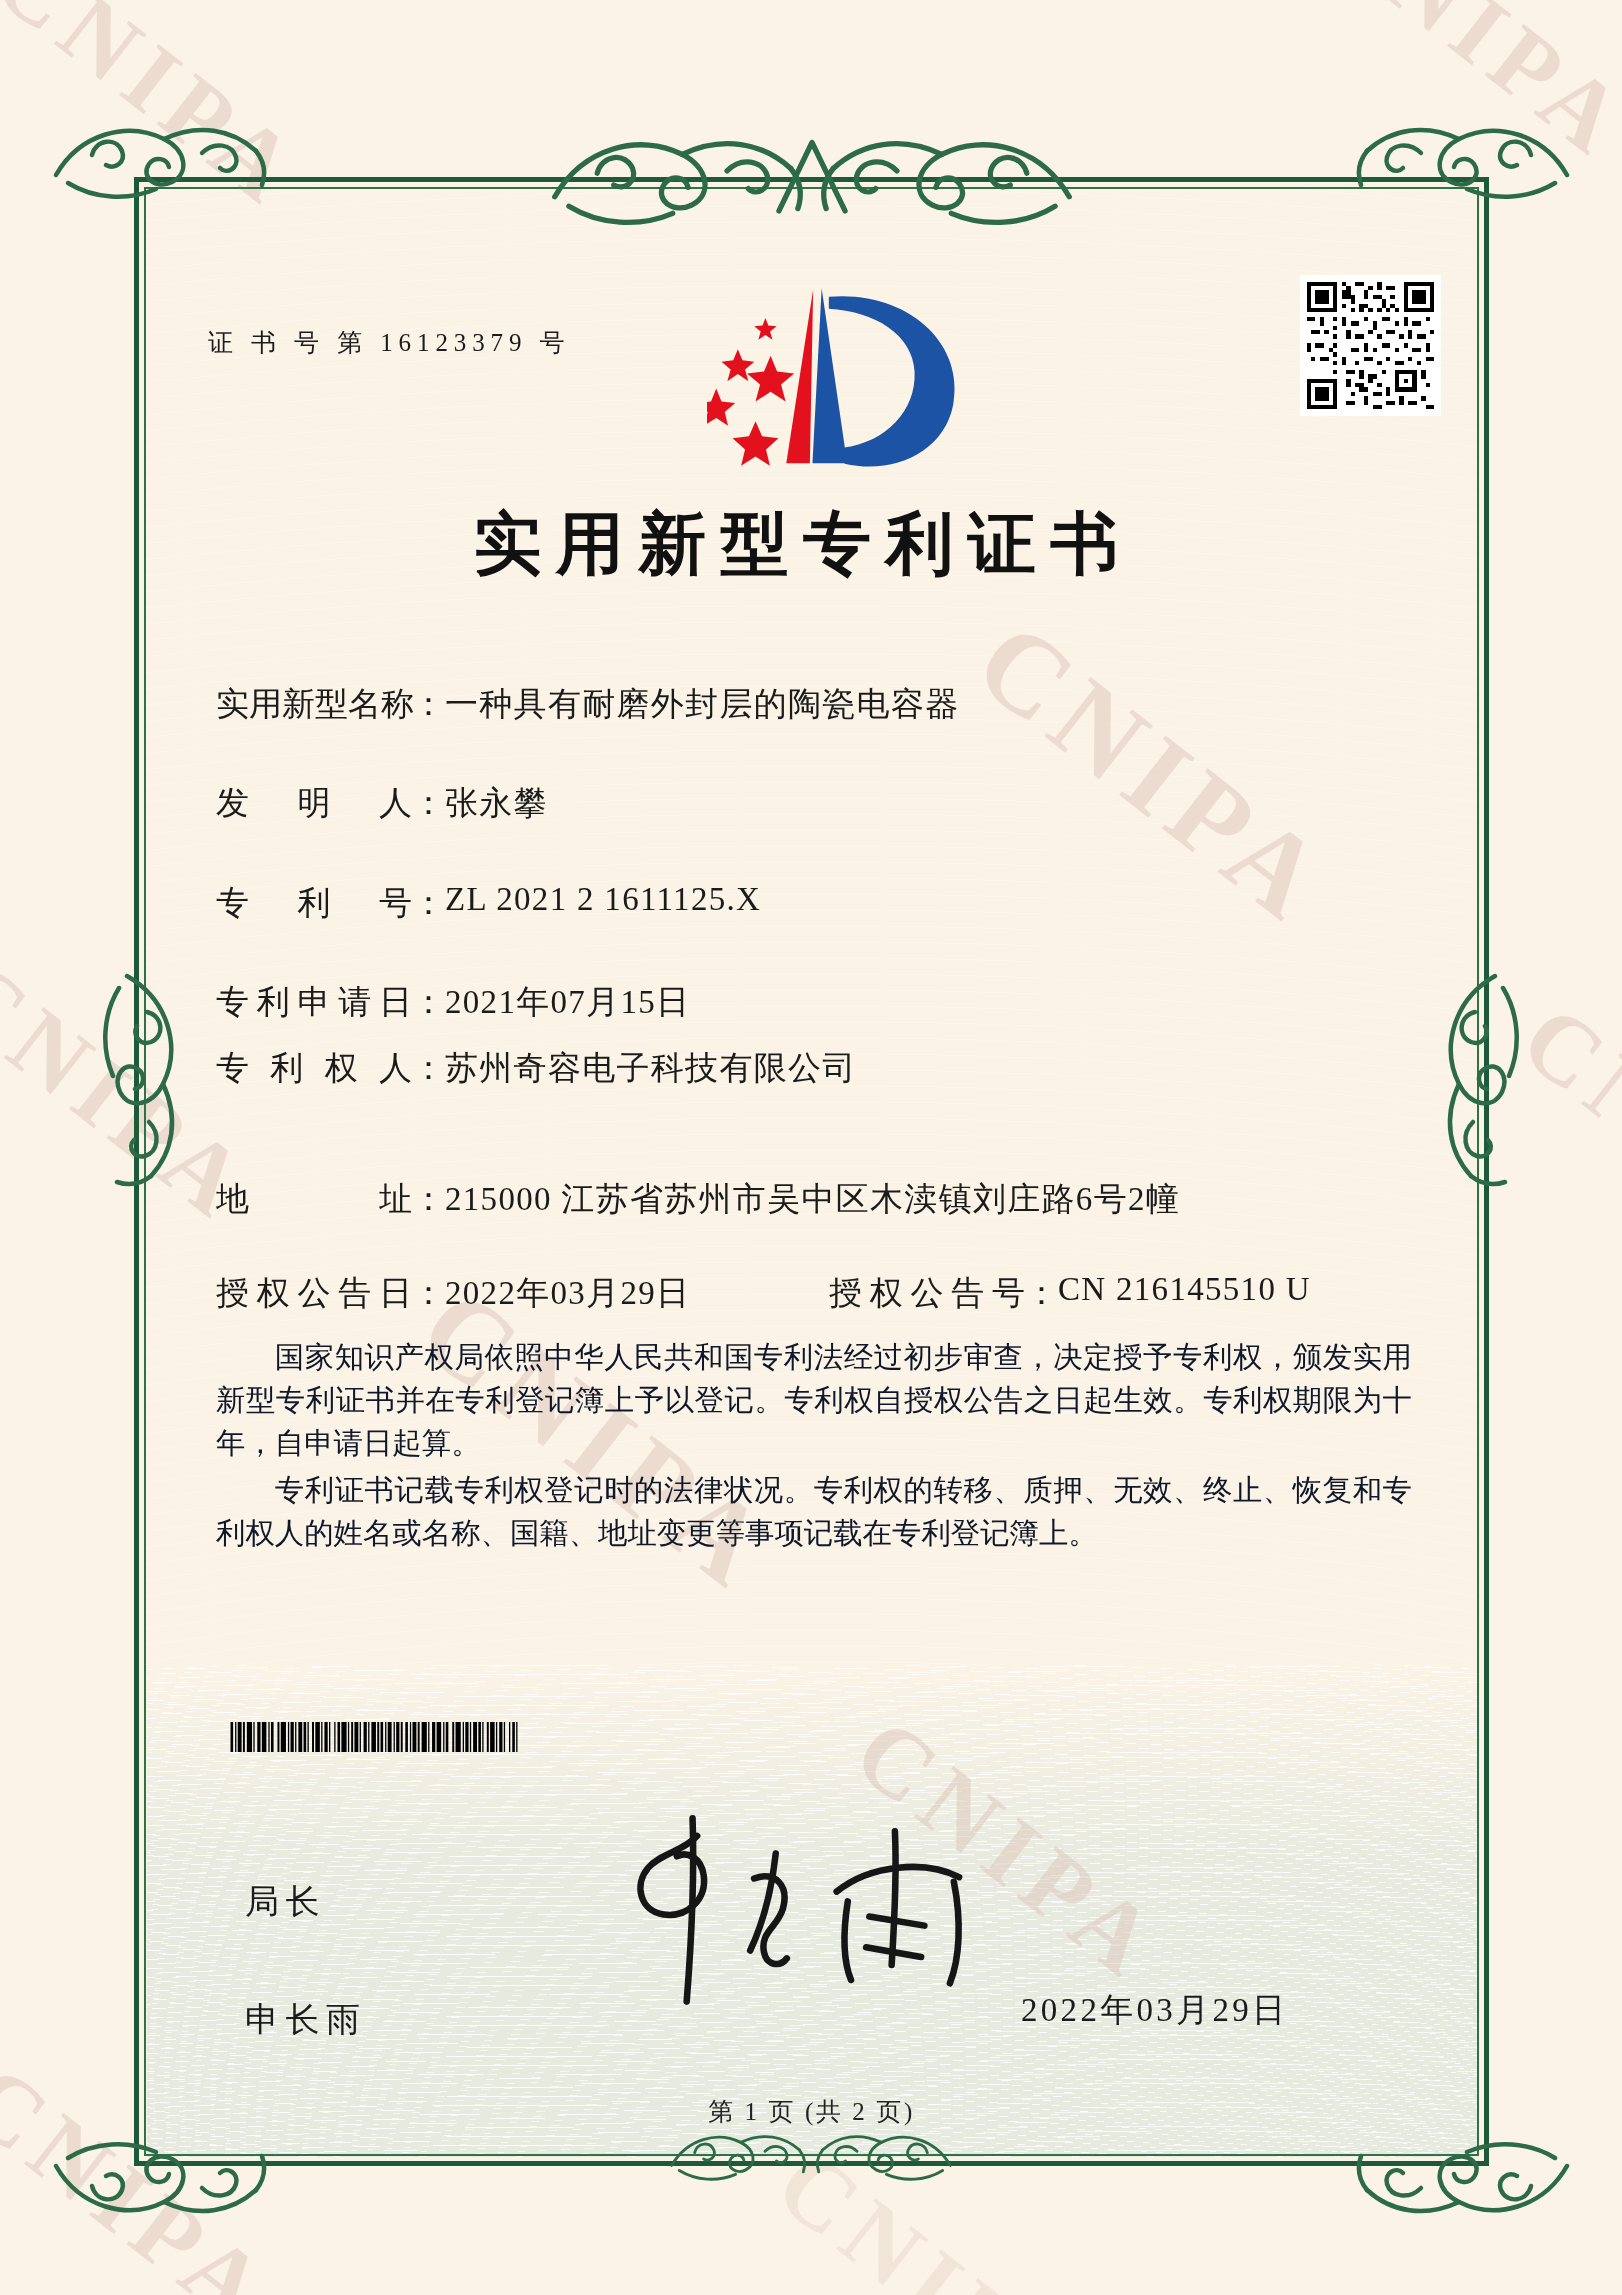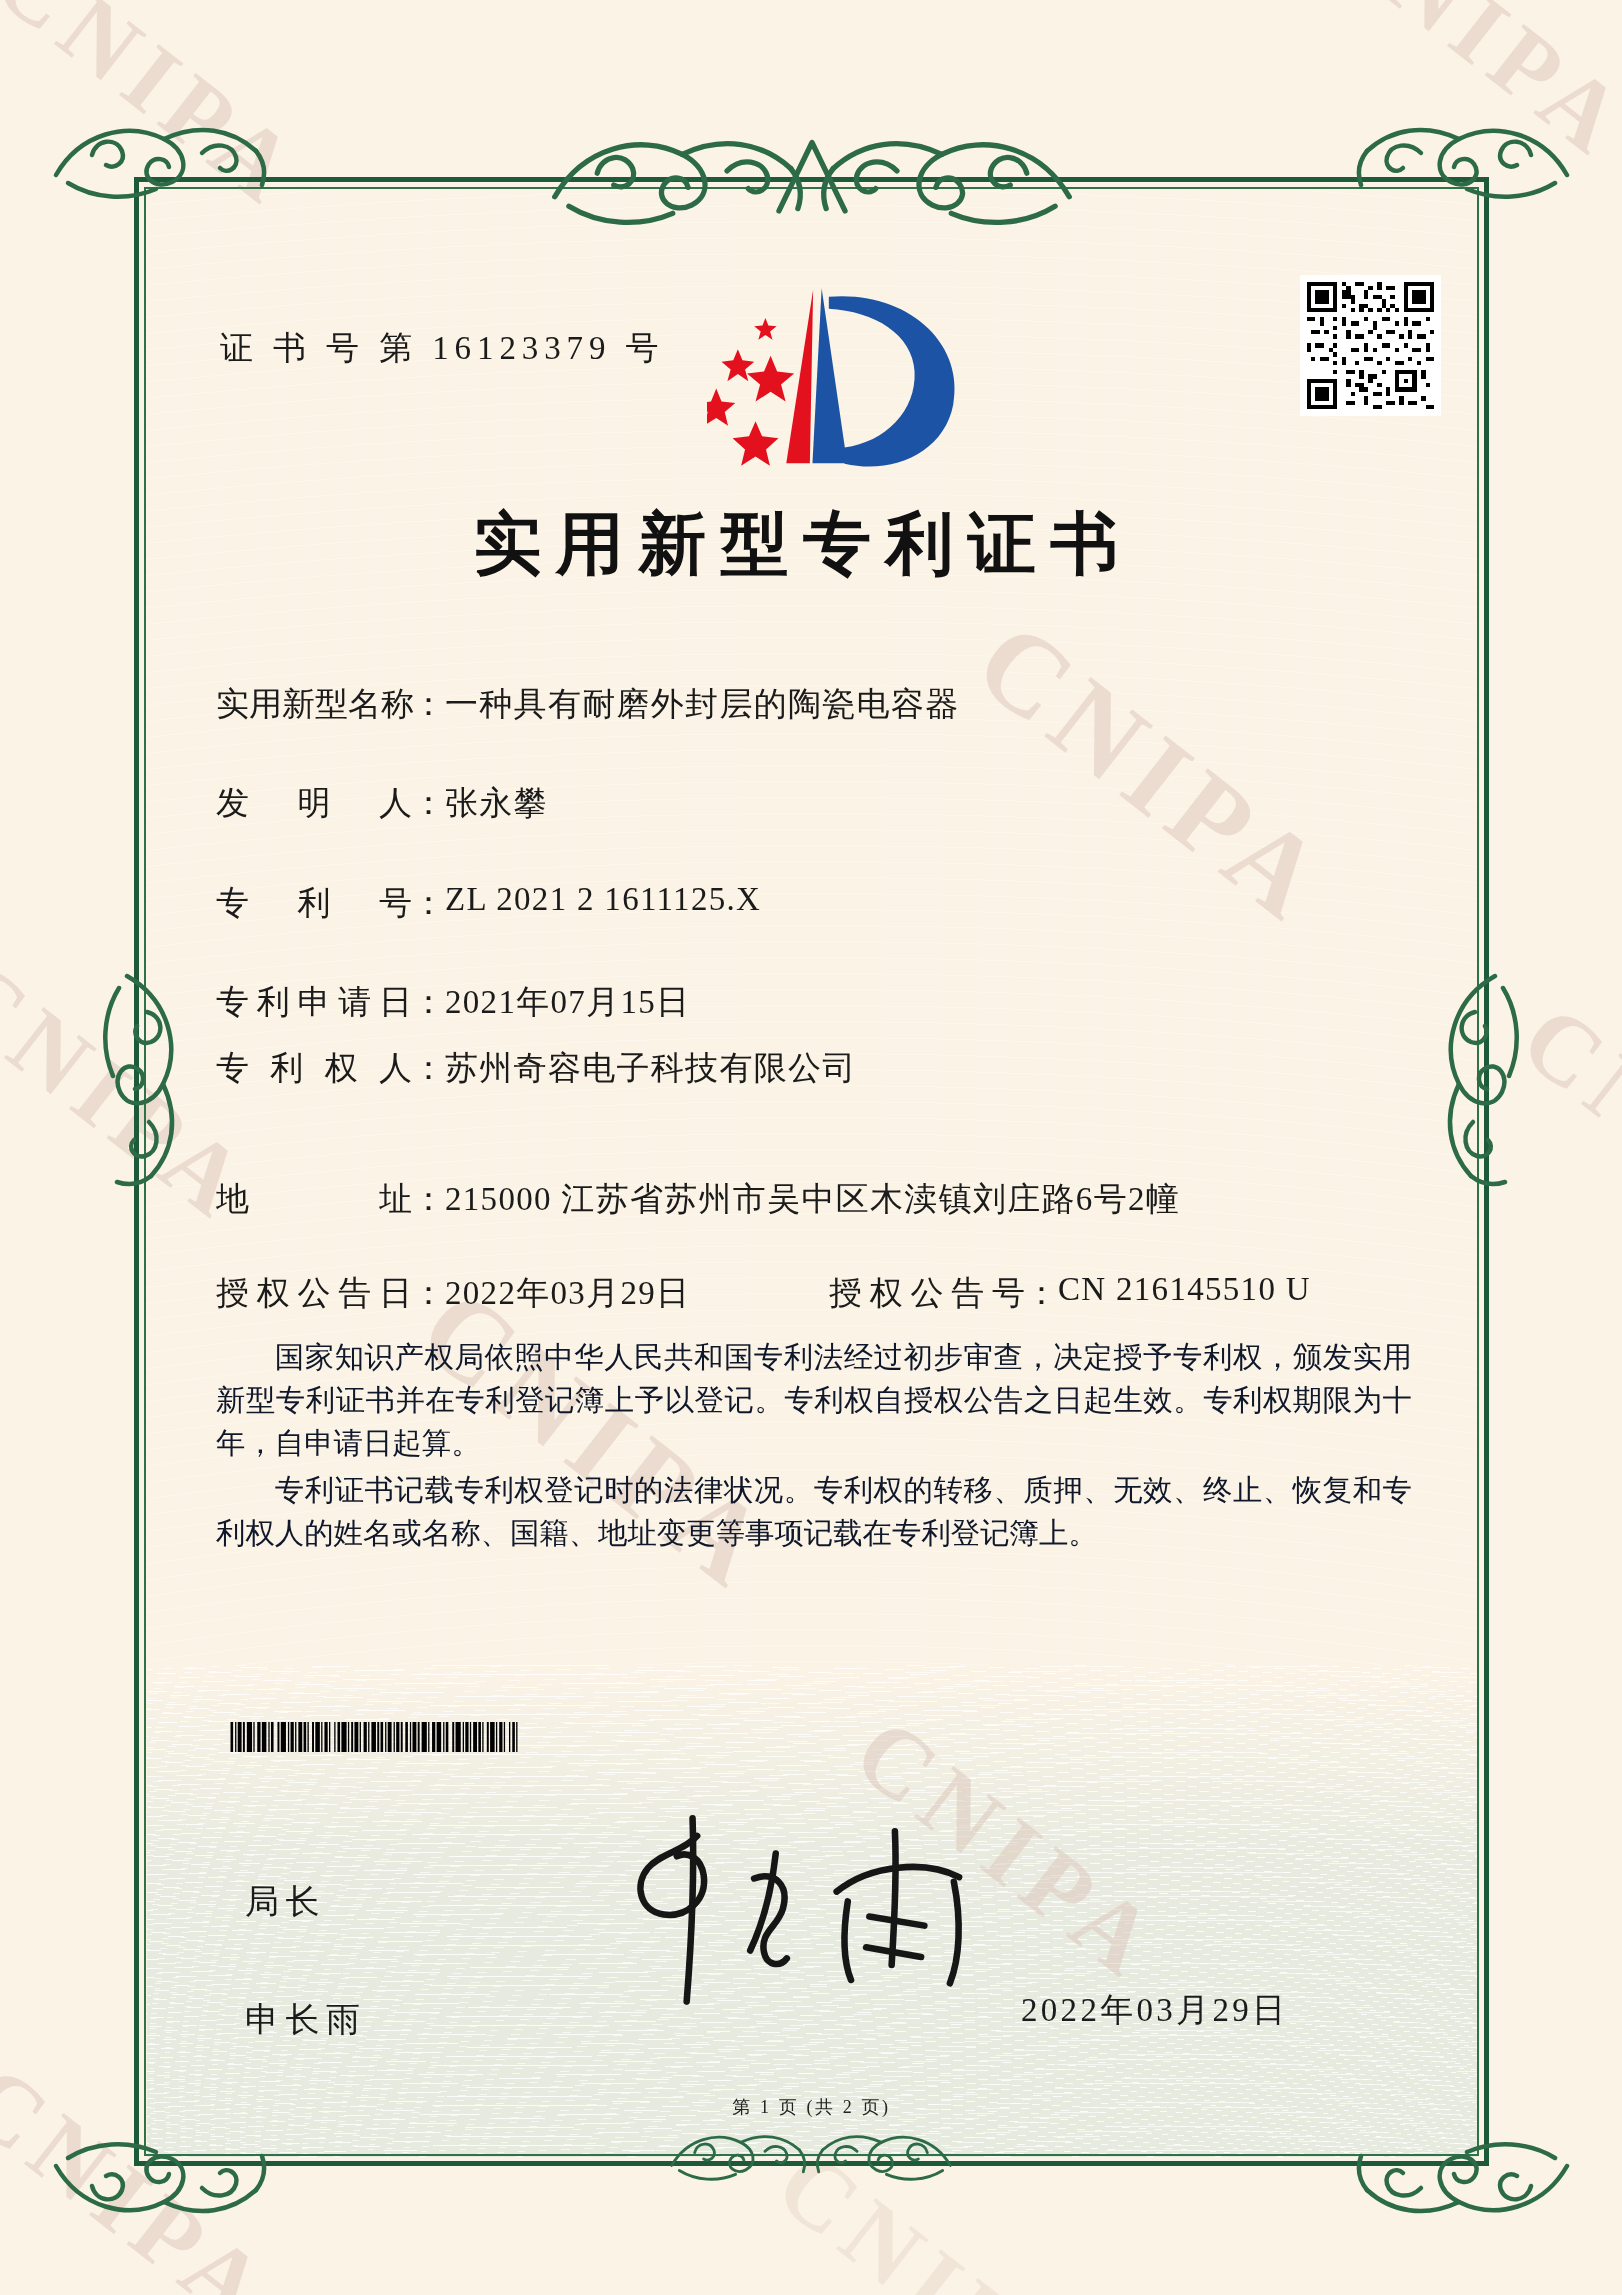--- a/index.html
+++ b/index.html
@@ -38,21 +38,21 @@
   }
   .wm.big{font-size:115px;}
   
   .orn{position:absolute;}
   .flipx{transform:scaleX(-1);}
   .flipy{transform:scaleY(-1);}
   .flipxy{transform:scale(-1,-1);}
   .vleft{transform:rotate(90deg);}
   .vright{transform:rotate(-90deg) scaleX(-1);}
   
-  .cert-no{position:absolute;left:220px;top:326px;font-size:33px;letter-spacing:5.9px;}
+  .cert-no{position:absolute;left:208px;top:326px;font-size:25px;letter-spacing:5.9px;}
   .logo{position:absolute;left:707px;top:272px;}
   .qr{position:absolute;left:1300px;top:275px;width:141px;height:141px;}
   .title{
     position:absolute;left:134px;width:1338px;top:499px;text-align:center;
     font-size:68px;font-weight:bold;letter-spacing:14.4px;color:#111;
   }
   
   .field-row{position:absolute;left:216px;width:1230px;font-size:33px;white-space:nowrap;}
   .lbl{display:inline-block;width:196px;text-align:justify;text-align-last:justify;vertical-align:top;}
   .colon{display:inline-block;vertical-align:top;}
@@ -65,21 +65,21 @@
   }
   .body-text p{margin:0 0 3.9px 0;text-indent:2em;}
   
   .barcode{position:absolute;left:230px;top:1722px;}
   .signer-title{position:absolute;left:245px;top:1879px;font-size:34px;letter-spacing:6.5px;
     font-family:"Liberation Sans","DejaVu Sans",sans-serif;font-weight:500;}
   .signer-name{position:absolute;left:245px;top:1957px;font-size:34px;letter-spacing:6.5px;
     font-family:"Liberation Sans","DejaVu Sans",sans-serif;font-weight:500;margin-top:40px;}
   .signature{position:absolute;left:576px;top:1813px;}
   .issue-date{position:absolute;left:1021px;top:1988px;font-size:33px;letter-spacing:3.3px;}
-  .page-footer{position:absolute;left:134px;width:1355px;top:2095px;text-align:center;font-size:18px;letter-spacing:2.6px;color:#222;}
+  .page-footer{position:absolute;left:134px;width:1355px;top:2095px;text-align:center;font-size:25px;letter-spacing:2.6px;color:#222;}
   .continuation{position:absolute;left:0;width:1623px;top:2220px;text-align:center;font-size:30px;letter-spacing:5.2px;color:#111;}
 </style>
 </head>
 <body>
 
 <div class="page">
 
   <svg width="0" height="0" style="position:absolute" aria-hidden="true">
     <defs>
       <g id="fl" fill="none" stroke="#2c6b45" stroke-width="4.5" stroke-linecap="round">

